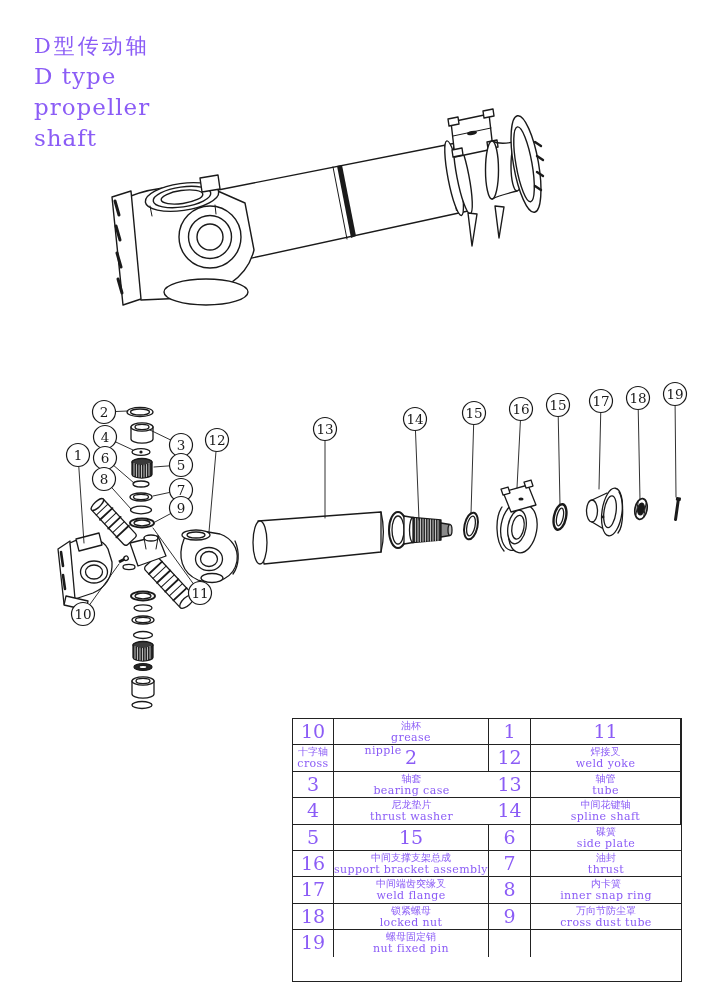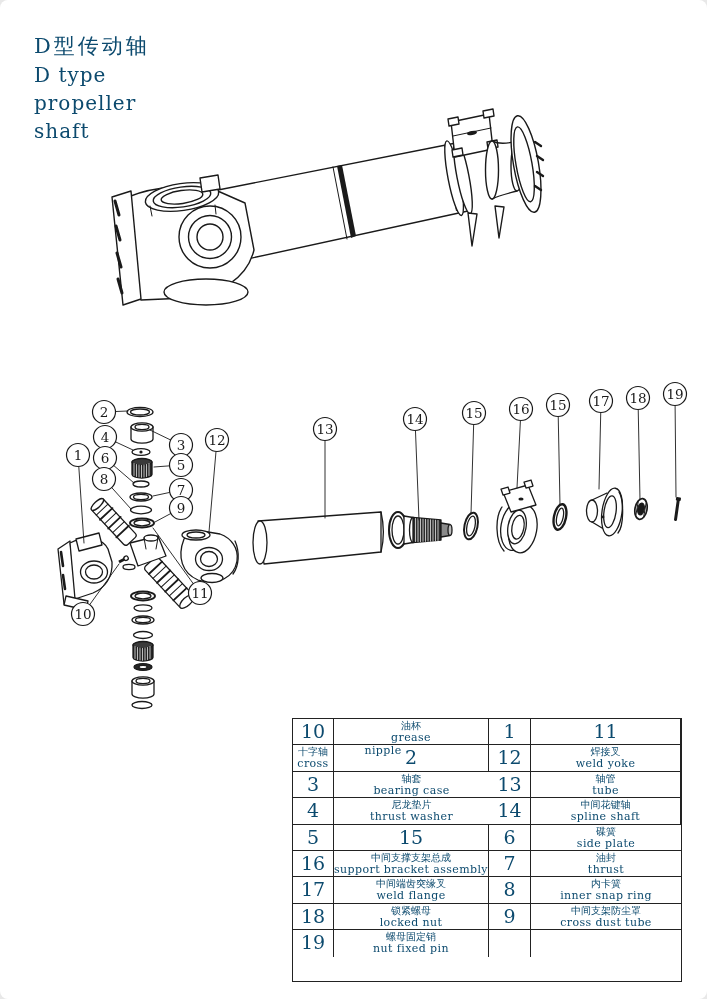--- a/index.html
+++ b/index.html
@@ -1,24 +1,24 @@
 <!DOCTYPE html>
 <html><head>
 <meta charset="utf-8">
 <style>
   html,body{margin:0;padding:0;background:#e8e8e8;}
   .page{
     position:relative;width:707px;height:999px;background:#ffffff;
-    font-family:"DejaVu Serif","Liberation Serif",serif;color:#0c4a6e;
-    overflow:hidden;margin:0 auto;border-radius:8px;
+    font-family:"DejaVu Serif","Liberation Serif",serif;color:#8b5cf6;
+    overflow:hidden;margin:0 auto;
   }
   
   .title-block{position:absolute;left:34px;top:36px;line-height:1;}
   .title-cn{font-size:21px;letter-spacing:3px;font-family:"DejaVu Serif",serif;}
-  .title-en{font-size:20px;letter-spacing:1px;margin-top:8px;font-family:"DejaVu Serif",serif;}
+  .title-en{font-size:23px;letter-spacing:1px;margin-top:8px;font-family:"DejaVu Serif",serif;}
   
   svg.drawing{position:absolute;left:0;top:0;}
   
   #parts-table{
     position:absolute;left:292px;top:718px;width:390px;height:264px;
     display:grid;grid-template-columns:41px 155px 42px 1fr;
     grid-template-rows:repeat(10,26.4px);
     border:1px solid #222;box-sizing:border-box;background:#fff;
   }
   #parts-table .td{
@@ -466,21 +466,21 @@
         <div class="cn">内卡簧</div>
         <div class="en">inner snap ring</div>
       </div>
       <div class="td num">18</div>
       <div class="td name">
         <div class="cn">锁紧螺母</div>
         <div class="en">locked nut</div>
       </div>
       <div class="td num">9</div>
       <div class="td name col4">
-        <div class="cn">中间支架防尘罩</div>
+        <div class="cn">万向节防尘罩</div>
         <div class="en">cross dust tube</div>
       </div>
       <div class="td num lastrow">19</div>
       <div class="td name lastrow">
         <div class="cn">螺母固定销</div>
         <div class="en">nut fixed pin</div>
       </div>
       <div class="td num lastrow"></div>
       <div class="td name lastrow col4">
         <div class="cn"></div>

